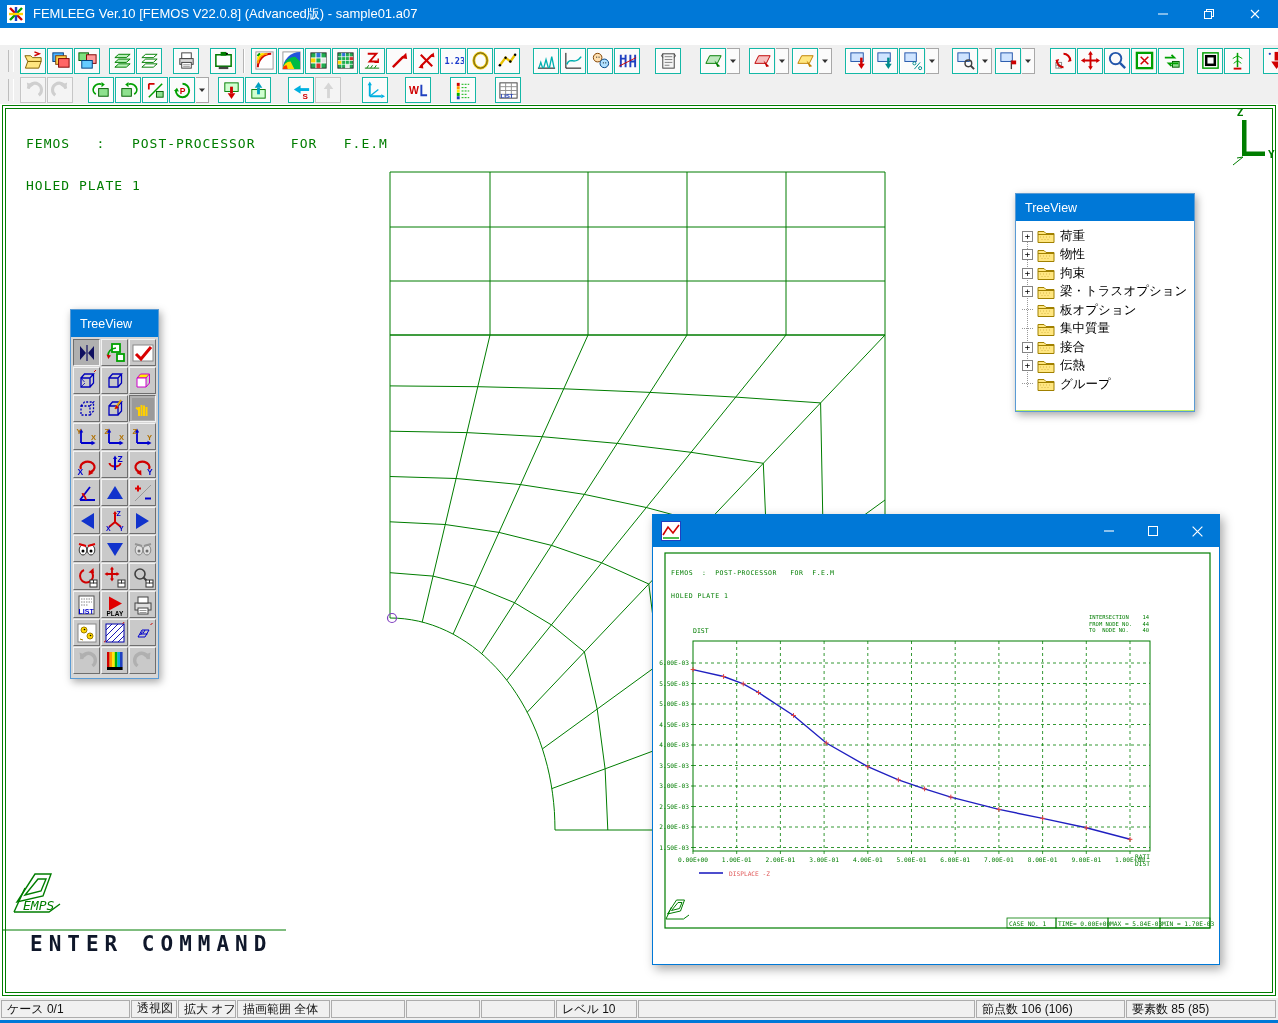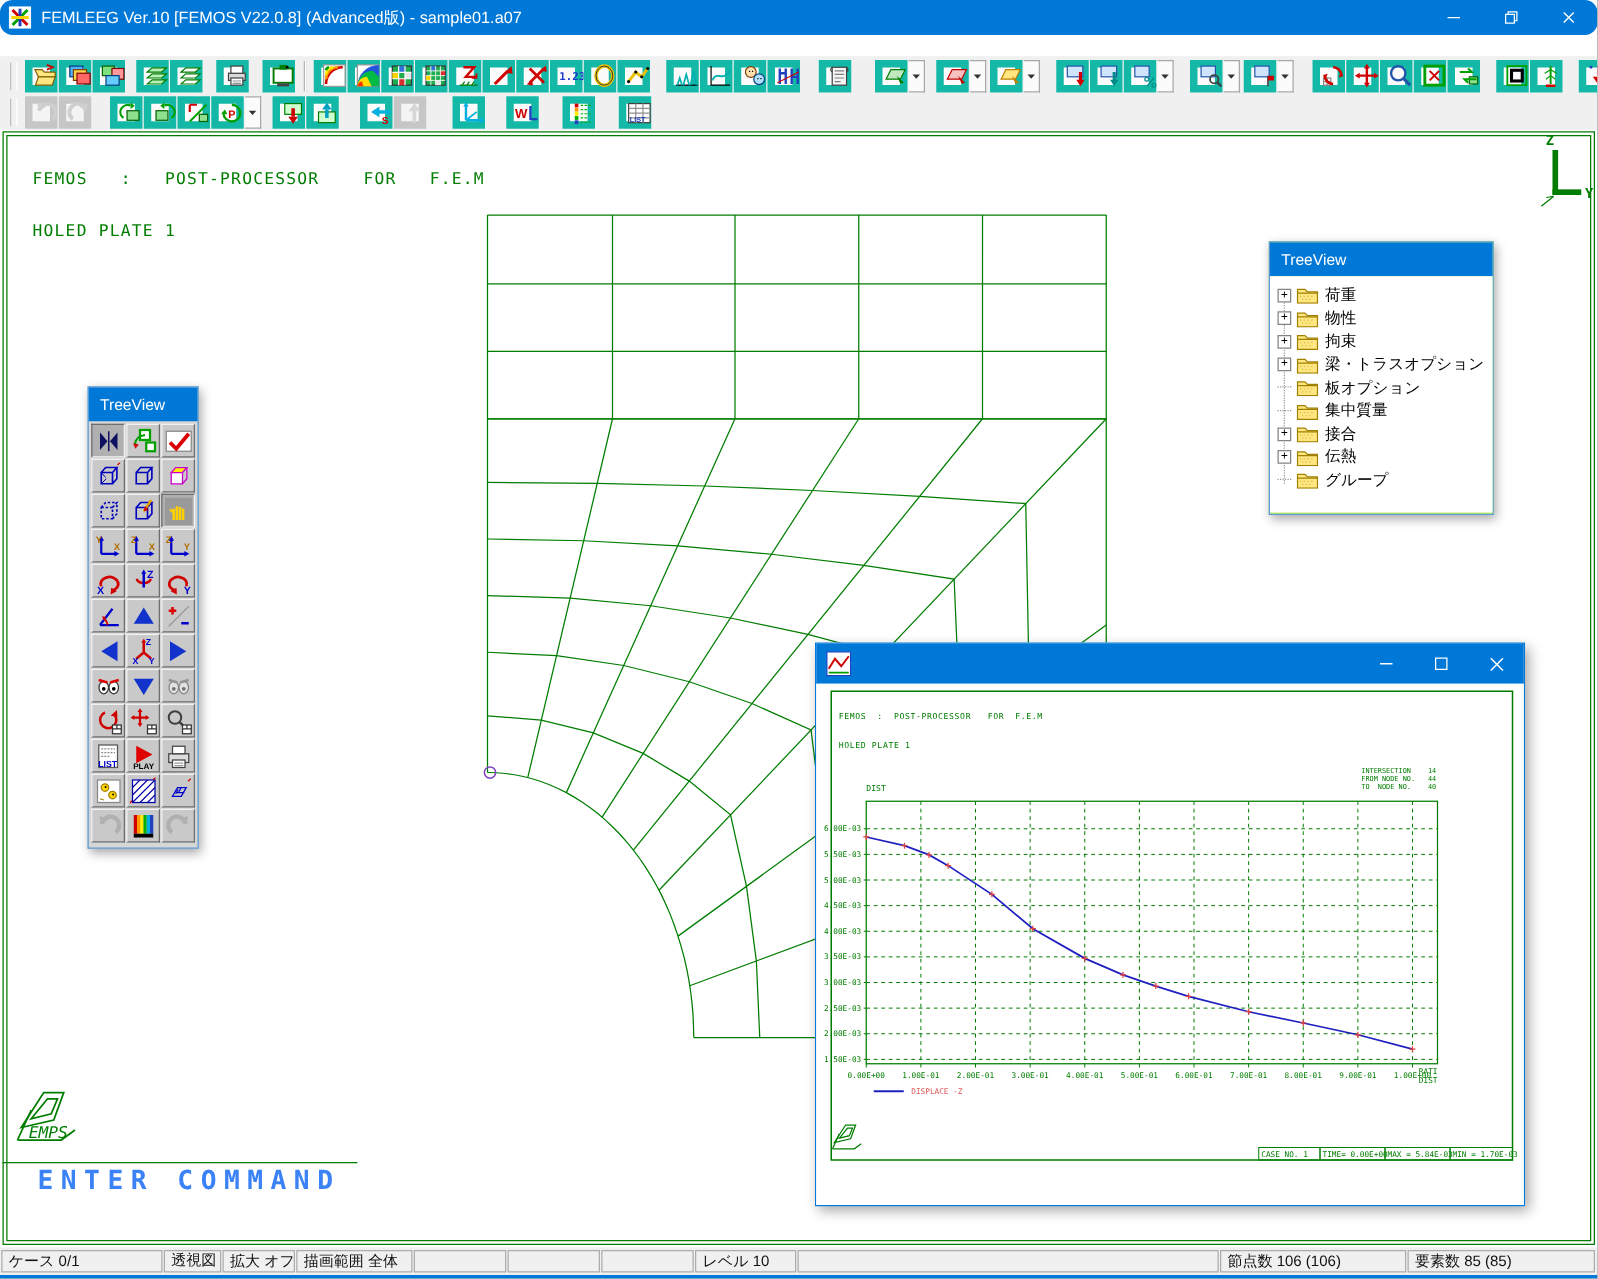--- a/index.html
+++ b/index.html
@@ -1,43 +1,43 @@
 <!DOCTYPE html>
 <html><head>
 <meta charset="utf-8">
 <style>
   html,body{margin:0;padding:0;background:#888;}
   #app{position:relative;width:1278px;height:1023px;background:#fff;overflow:hidden;
        font-family:"Liberation Sans",sans-serif;-webkit-font-smoothing:antialiased;}
   
-  #titlebar{position:absolute;left:0;top:0;width:1278px;height:28px;background:#0078d7;display:flex;align-items:center;border-radius:10px;}
+  #titlebar{position:absolute;left:0;top:0;width:1278px;height:28px;background:#0078d7;display:flex;align-items:center;}
   #appicon{width:18px;height:18px;margin:0 8px 0 7px;flex:none;}
   #apptitle{color:#fff;font-size:13px;white-space:nowrap;}
   .winbtns{margin-left:auto;display:flex;height:100%;}
   .winbtn{width:46px;height:100%;display:flex;align-items:center;justify-content:center;}
   
   #menubar{position:absolute;left:0;top:28px;width:1278px;height:17px;background:#f0f0f0;display:flex;align-items:center;font-size:12px;color:#111;}
   .menuitem{padding:0 9px;height:100%;display:flex;align-items:center;white-space:nowrap;}
   
   .toolbar{position:absolute;left:0;width:1278px;background:#f0f0f0;display:flex;align-items:center;padding-left:8px;box-sizing:border-box;}
   #toolbar1{top:45px;height:31px;}
   #toolbar2{top:76px;height:28px;}
   .grip{width:4px;height:22px;border-left:1px solid #bdbdbd;border-right:1px solid #fff;margin-right:6px;flex:none;}
-  .tbtn{width:26px;height:26px;flex:none;background:#fbfbfb;border:6px solid #14b8a6;box-shadow:inset 1px 1px 0 #fff;
-        display:flex;align-items:center;margin-right:1px;box-sizing:border-box;}
+  .tbtn{width:26px;height:26px;flex:none;background:#fbfbfb;border:1px solid #14b8a6;box-shadow:inset 1px 1px 0 #fff;
+        display:flex;align-items:center;justify-content:center;margin-right:1px;box-sizing:border-box;}
   .tbtn.disabled{opacity:.45;filter:grayscale(1);}
   .ticon{width:21px;height:21px;display:block;}
   .ticon svg{display:block;}
   .ddbtn{width:13px;height:26px;flex:none;background:#fbfbfb;border:1px solid #a8a8a8;border-left:none;display:flex;align-items:center;justify-content:center;margin-right:1px;box-sizing:border-box;}
   .tsep{width:1px;height:24px;background:#b5b5b5;border-right:1px solid #fff;margin:0 6px;flex:none;}
   
   #canvas{position:absolute;left:0;top:104px;width:1278px;height:894px;background:#fff;}
   #canvas-svg{position:absolute;left:0;top:0;}
   #canvas-header{position:absolute;left:26px;top:5px;color:#007d00;font-family:"DejaVu Sans Mono",monospace;font-size:13px;line-height:14px;letter-spacing:1px;white-space:pre;}
-  #command-prompt{position:absolute;left:30px;top:828px;color:#3b82f6;font-family:"DejaVu Sans Mono",monospace;font-weight:bold;font-size:21px;letter-spacing:6px;white-space:pre;}
+  #command-prompt{position:absolute;left:30px;top:828px;color:#0f172a;font-family:"DejaVu Sans Mono",monospace;font-weight:bold;font-size:21px;letter-spacing:6px;white-space:pre;}
   #femos-logo{position:absolute;left:12px;top:768px;width:54px;height:46px;}
   .ctext{font-family:"DejaVu Sans Mono",monospace;font-size:11px;fill:#007d00;font-weight:bold;}
   
   .palette{position:absolute;background:#bef264;border:1px solid #5a9bd4;box-shadow:2px 3px 8px rgba(0,0,0,.35);z-index:30;}
   .paltitle{height:27px;background:#0078d7;color:#fff;font-size:12.5px;display:flex;align-items:center;padding-left:9px;}
   #toolbox{left:70px;top:309px;width:87px;height:368px;background:#d6d6d6;}
   #toolbox-grid{display:grid;grid-template-columns:repeat(3,27px);grid-auto-rows:27px;gap:1px;padding:2px;}
   .toolbtn{background:#c9c9c9;border:1px solid;border-color:#f2f2f2 #6e6e6e #6e6e6e #f2f2f2;box-sizing:border-box;display:flex;align-items:center;justify-content:center;}
   .toolbtn.pressed{background:#b0b0b0;border-color:#6e6e6e #f2f2f2 #f2f2f2 #6e6e6e;}
   .toolbtn svg{display:block;width:22px;height:22px;}

